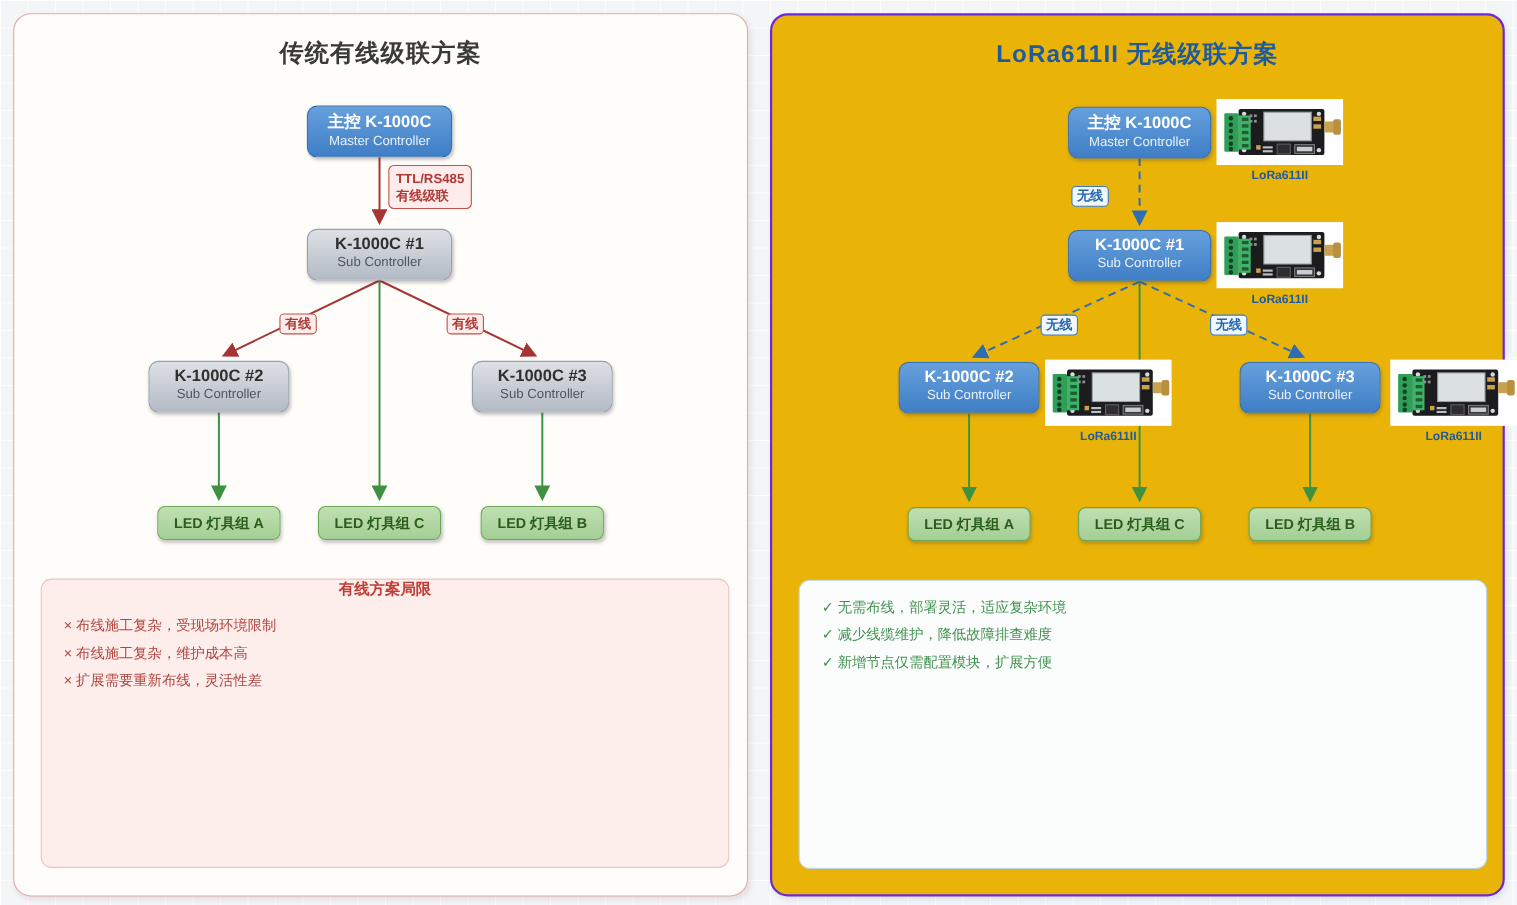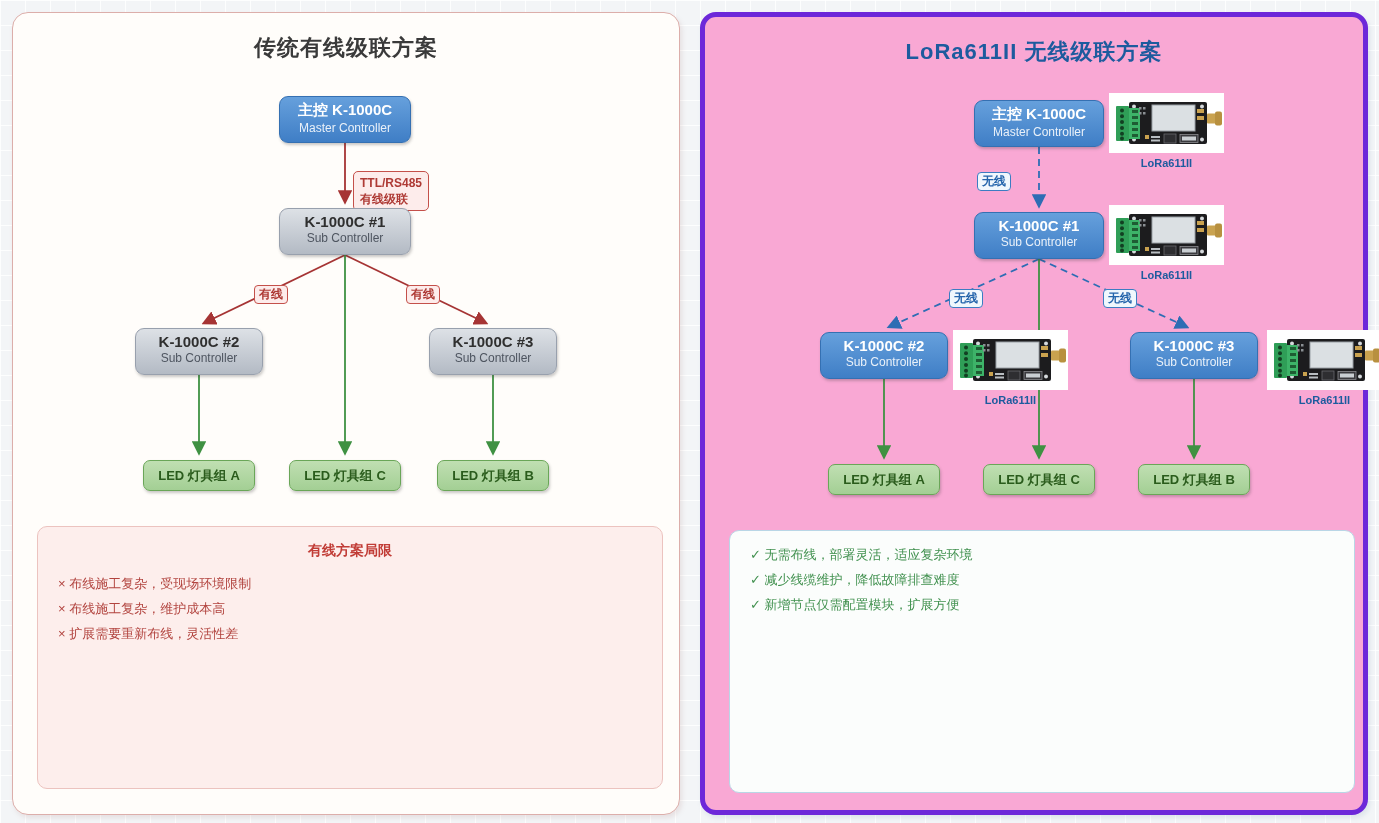--- a/index.html
+++ b/index.html
@@ -6,42 +6,42 @@
   body{
     width:1379px;height:823px;position:relative;overflow:hidden;
     font-family:"Liberation Sans","DejaVu Sans",sans-serif;
     background-color:#f3f5f7;
     background-image:linear-gradient(rgba(255,255,255,.85) 1px,transparent 1px),
                      linear-gradient(90deg,rgba(255,255,255,.85) 1px,transparent 1px);
     background-size:25px 25px;
   }
   .panel{position:absolute;top:12px;width:668px;height:803px;border-radius:16px;box-sizing:border-box;}
   .panel-left{left:12px;background:#fffdfa;border:1px solid #dcaeaa;box-shadow:2px 3px 5px rgba(170,130,130,.18);padding-left:16px;}
-  .panel-right{left:700px;background:#f9a8d4;border:5px solid #6d28d9;box-shadow:2px 3px 5px rgba(120,150,180,.18);}
+  .panel-right{left:700px;background:#eab308;border:2px solid #6d28d9;box-shadow:2px 3px 5px rgba(120,150,180,.18);}
   .panel-title{position:absolute;left:0;right:0;top:20px;text-align:center;font-size:22px;font-weight:bold;letter-spacing:1px;}
   .panel-left .panel-title{color:#3a3a3a;}
   .panel-right .panel-title{color:#1d5b9e;}
   .edges{position:absolute;left:0;top:0;pointer-events:none;}
   .node{position:absolute;border-radius:9px;text-align:center;box-shadow:1px 2px 3px rgba(60,60,60,.28);box-sizing:border-box;}
   .node-blue{background:linear-gradient(#66a0dc,#3f7ec6);border:1px solid #3570b2;color:#fff;}
   .node-gray{background:linear-gradient(#dde1e6,#b3bac4);border:1px solid #98a0ad;color:#2f2f2f;}
   .node .t{font-weight:bold;font-size:15px;margin-top:4px;}
   .node .s{font-size:12px;margin-top:1px;opacity:.88;}
   .node-gray .s{color:#4e5560;opacity:1;}
   .node-led{background:linear-gradient(#c0dfb2,#a3cf94);border:1px solid #6aa658;color:#2a5c1c;
             font-weight:bold;font-size:13px;height:31px;line-height:30px;border-radius:7px;}
   .badge{position:absolute;font-size:12px;font-weight:bold;padding:0 4px;line-height:17px;border-radius:4px;white-space:nowrap;}
   .badge-red{background:#fdeceb;border:1px solid #c4504a;color:#ae3a35;}
   .badge-blue{background:#f0f7fd;border:1px solid #3c7cc2;color:#2565ac;}
   .ttl-label{position:absolute;background:#fdeceb;border:1px solid #c4504a;color:#ae3a35;
              font-size:12px;font-weight:bold;padding:3px 6px;border-radius:5px;line-height:16px;text-align:left;}
   .card{position:absolute;left:24px;top:513px;width:626px;height:263px;border-radius:10px;box-sizing:border-box;}
   .card-red{background:#fdeeec;border:1px solid #ecc3bf;}
   .card-blue{background:#fbfdfc;border:1px solid #b9d6e6;}
-  .card-title{text-align:center;font-size:14px;font-weight:bold;margin-top:15px;}
+  .card-title{text-align:center;font-size:14px;font-weight:bold;}
   .card-red .card-title{color:#c13c36;}
   .card-blue .card-title{color:#2461a8;}
   .card-items{margin:17px 0 0 20px;font-size:13px;}
   .card-items div{margin-bottom:12px;line-height:13px;}
   .card-red .card-items{color:#b2443f;}
   .card-blue .card-items{color:#41914f;}
   .module{position:absolute;}
   .module .photo{width:115px;height:60px;background:#fff;}
   .module .mlabel{text-align:center;font-size:11px;font-weight:bold;color:#1d5b9e;margin-top:4px;}
 </style>
@@ -66,21 +66,21 @@
     <path d="M332,242 L332,440" stroke="#3f9142" stroke-width="1.8" fill="none" marker-end="url(#mg)"></path>
     <path d="M186,362 L186,440" stroke="#3f9142" stroke-width="1.8" fill="none" marker-end="url(#mg)"></path>
     <path d="M480,362 L480,440" stroke="#3f9142" stroke-width="1.8" fill="none" marker-end="url(#mg)"></path>
   </svg>
 
   <div class="node node-blue" style="left:266px;top:83px;width:132px;height:47px">
     <div class="t">主控 K-1000C</div>
     <div class="s">Master Controller</div>
   </div>
 
-  <div class="ttl-label" style="left:340px;top:158px;">
+  <div class="ttl-label" style="left:340px;top:137px;">
     <span>TTL/RS485</span><br>
     <span>有线级联</span>
   </div>
 
   <div class="node node-gray" style="left:266px;top:195px;width:132px;height:47px">
     <div class="t">K-1000C #1</div>
     <div class="s">Sub Controller</div>
   </div>
 
   <div class="badge badge-red" style="left:241px;top:272px">有线</div>

